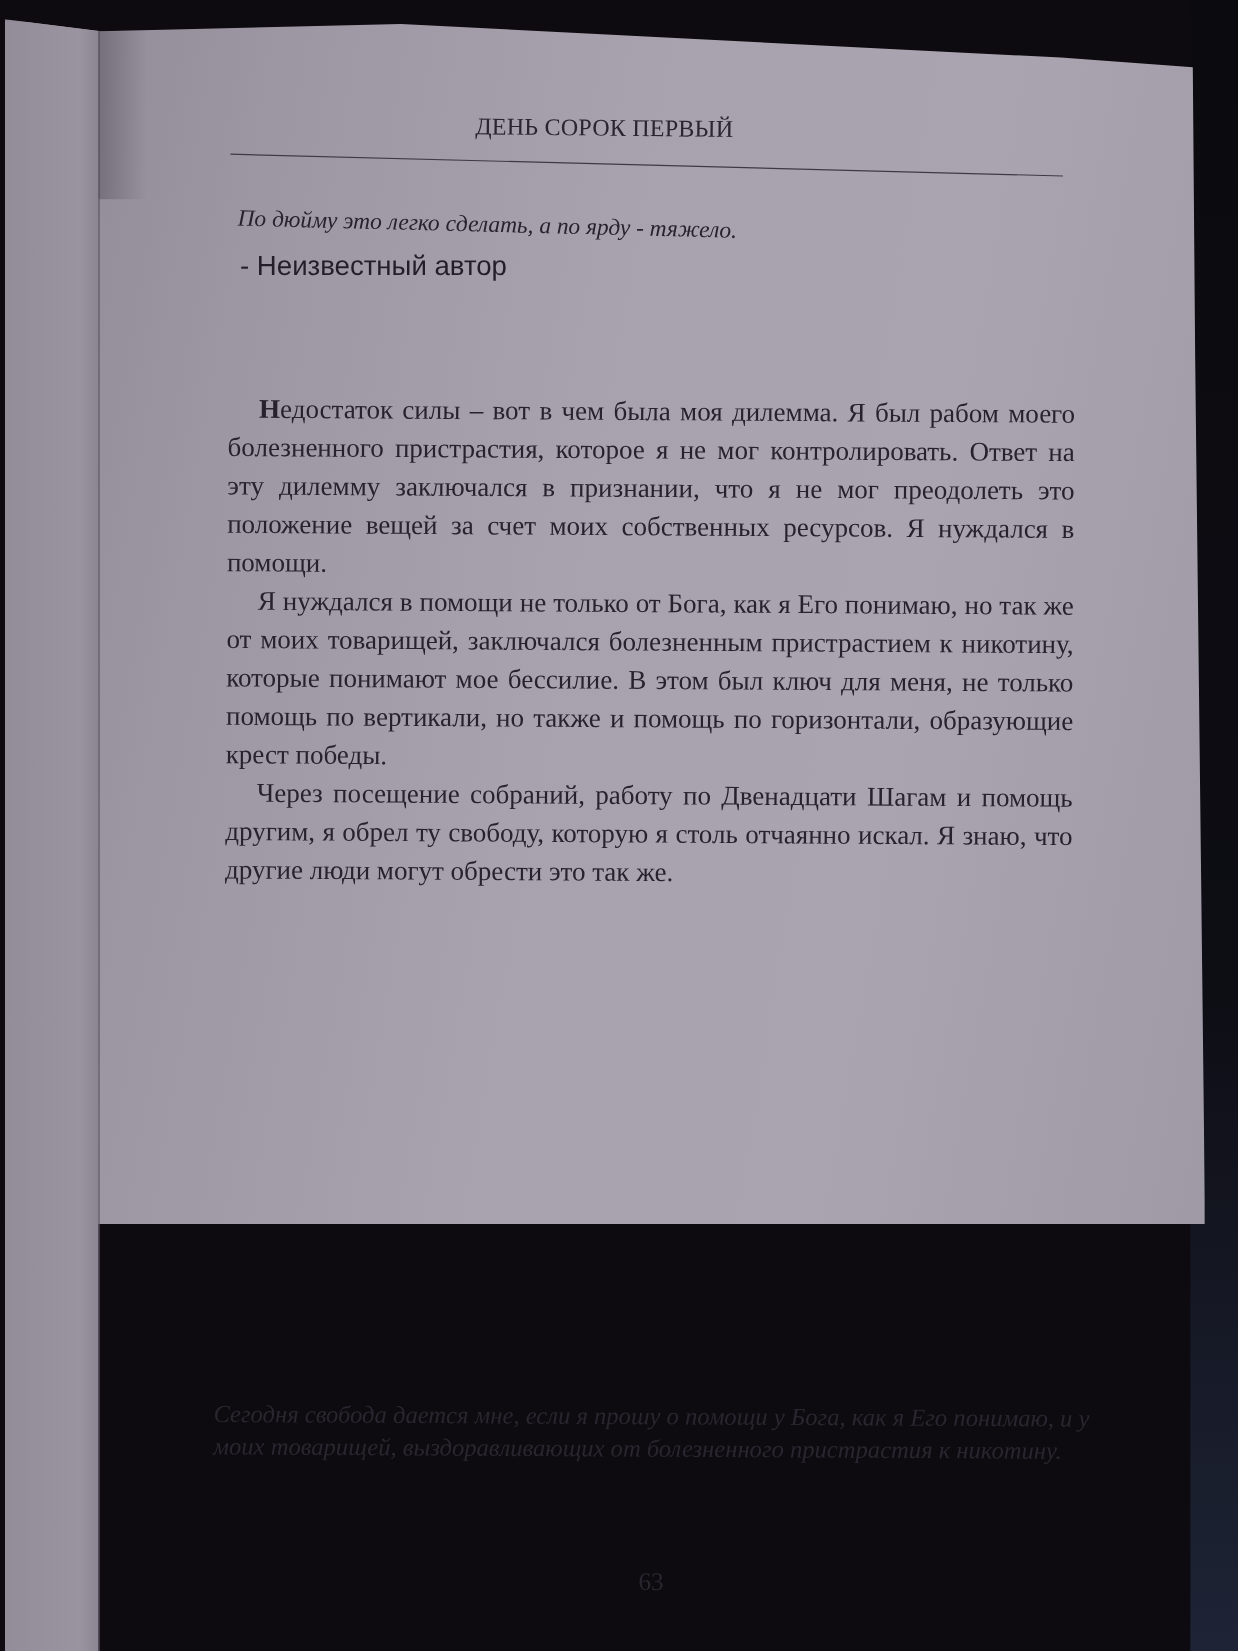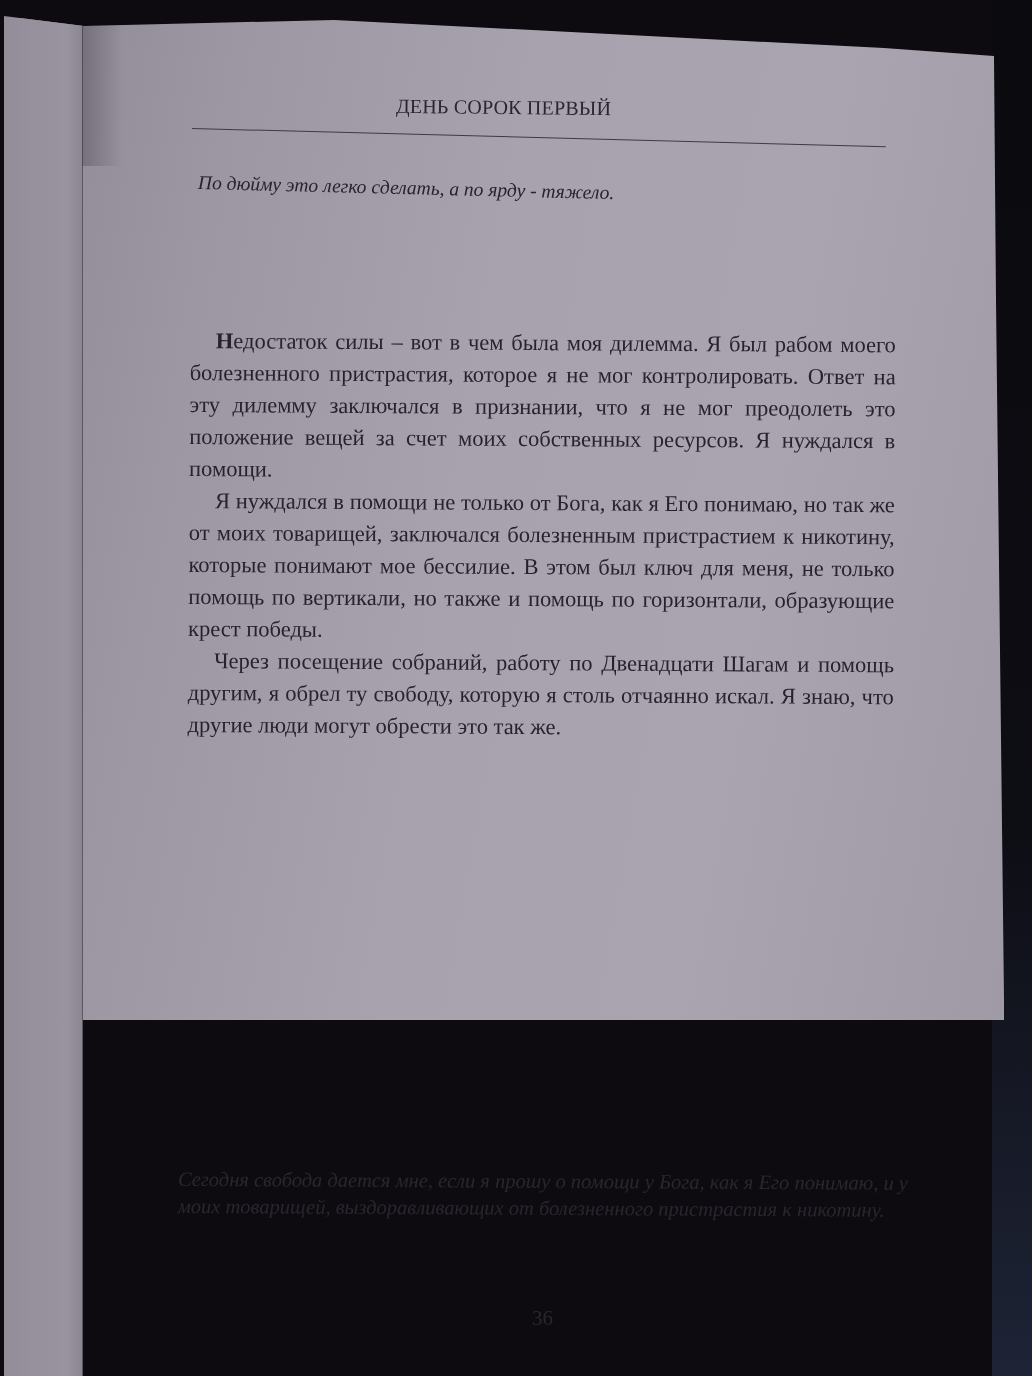--- a/index.html
+++ b/index.html
@@ -134,24 +134,25 @@
   <div class="cover-strip"></div>
 
   <div class="page">
     <div class="left-leaf"></div>
     <div class="fold-shadow"></div>
 
     <div class="running-head">ДЕНЬ СОРОК ПЕРВЫЙ</div>
     <div class="rule"></div>
 
     <div class="epigraph">По дюйму это легко сделать, а по ярду - тяжело.</div>
+    <div class="epigraph-author">- Неизвестный автор</div>
 
     <div class="body-text">
       <p class="first"><span class="drop-bold">Н</span><span>едостаток силы – вот в чем была моя дилемма. Я был рабом моего болезненного пристрастия, которое я не мог контролировать. Ответ на эту дилемму заключался в признании, что я не мог преодолеть это положение вещей за счет моих собственных ресурсов. Я нуждался в помощи.</span></p>
       <p><span>Я нуждался в помощи не только от Бога, как я Его понимаю, но так же от моих товарищей, заключался болезненным пристрастием к никотину, которые понимают мое бессилие. В этом был ключ для меня, не только помощь по вертикали, но также и помощь по горизонтали, образующие крест победы.</span></p>
       <p><span>Через посещение собраний, работу по Двенадцати Шагам и помощь другим, я обрел ту свободу, которую я столь отчаянно искал. Я знаю, что другие люди могут обрести это так же.</span></p>
     </div>
 
     <div class="meditation">Сегодня свобода дается мне, если я прошу о помощи у Бога, как я Его понимаю,   и у моих товарищей, выздоравливающих от болезненного пристрастия к никотину.</div>
 
-    <div class="page-number">36</div>
+    <div class="page-number">63</div>
   </div>
 </div>
 
 </body></html>

